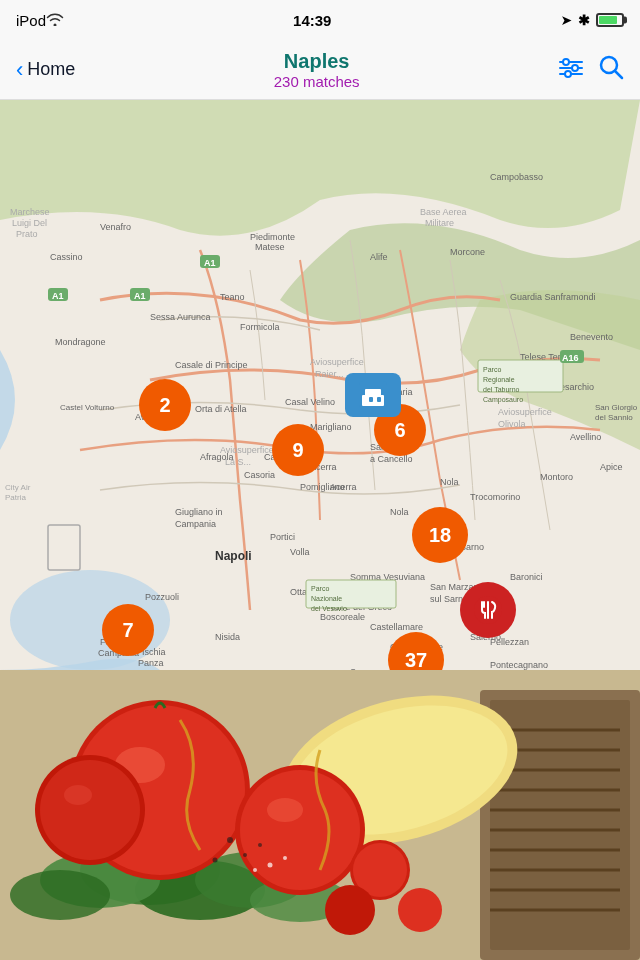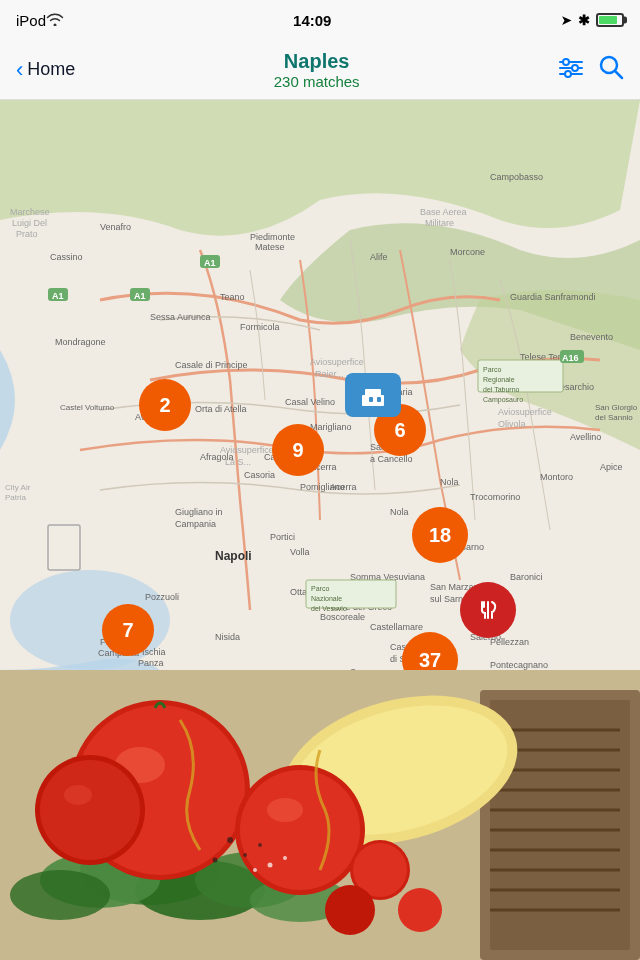--- a/index.html
+++ b/index.html
@@ -32,21 +32,21 @@
       align-items: center;
       justify-content: space-between;
       padding: 0 16px;
     }
     .nav-back {
       display: flex; align-items: center; gap: 4px;
       color: #007aff; font-size: 18px; cursor: pointer;
     }
     .nav-title-block { text-align: center; }
     .nav-title { font-size: 20px; font-weight: 700; color: #0f766e; }
-    .nav-subtitle { font-size: 15px; color: #15803d; }
+    .nav-subtitle { font-size: 15px; color: #a21caf; }
     .nav-icons { display: flex; align-items: center; gap: 14px; }
 
     
     .map-container {
       width: 640px;
       height: 570px;
       position: relative;
       overflow: hidden;
       background: #e8e0d8;
     }
@@ -92,21 +92,21 @@
   <div class="status-left">
     <span>iPod</span>
     <span>
       <svg width="18" height="14" viewBox="0 0 18 14" fill="none">
         <path d="M9 11.5a1.5 1.5 0 110 3 1.5 1.5 0 010-3z" fill="#333"></path>
         <path d="M4.5 8.5a6.5 6.5 0 019 0" stroke="#333" stroke-width="1.5" fill="none" stroke-linecap="round"></path>
         <path d="M1.5 5.5a10.5 10.5 0 0115 0" stroke="#333" stroke-width="1.5" fill="none" stroke-linecap="round"></path>
       </svg>
     </span>
   </div>
-  <div class="status-center">14:09</div>
+  <div class="status-center">14:39</div>
   <div class="status-right">
     <span style="font-size:14px;">➤</span>
     <span style="font-size:14px; font-weight:700;">✱</span>
     <div class="battery">
       <div class="battery-fill"></div>
     </div>
   </div>
 </div>
 
 <div class="nav-bar">
@@ -269,21 +269,21 @@
     <text x="562" y="261" font-size="9" fill="white" font-family="Arial" font-weight="bold">A16</text>
 
     <rect x="48" y="425" width="32" height="45" fill="none" stroke="#aaa" stroke-width="1.5" rx="2"></rect>
   </svg>
 
   <div class="marker marker-orange" style="left:165px; top:305px; width:52px; height:52px; font-size:20px;">2</div>
   <div class="marker marker-orange" style="left:298px; top:350px; width:52px; height:52px; font-size:20px;">9</div>
   <div class="marker marker-orange" style="left:400px; top:330px; width:52px; height:52px; font-size:20px;">6</div>
   <div class="marker marker-orange" style="left:440px; top:435px; width:56px; height:56px; font-size:20px;">18</div>
   <div class="marker marker-orange" style="left:128px; top:530px; width:52px; height:52px; font-size:20px;">7</div>
-  <div class="marker marker-orange" style="left:430px; top:560px; width:56px; height:56px; font-size:20px;">37</div>
+  <div class="marker marker-orange" style="left:416px; top:560px; width:56px; height:56px; font-size:20px;">37</div>
 
   <div class="marker marker-blue" style="left:373px; top:295px; width:56px; height:44px; font-size:22px; border-radius:8px;">
     <svg width="28" height="28" viewBox="0 0 28 28" fill="none">
       <rect width="28" height="28" rx="4" fill="#3a8fcc"></rect>
       <rect x="3" y="14" width="22" height="11" rx="1" fill="white"></rect>
       <rect x="6" y="8" width="16" height="8" rx="1" fill="white"></rect>
       <rect x="10" y="16" width="4" height="5" rx="1" fill="#3a8fcc"></rect>
       <rect x="18" y="16" width="4" height="5" rx="1" fill="#3a8fcc"></rect>
     </svg>
   </div>

